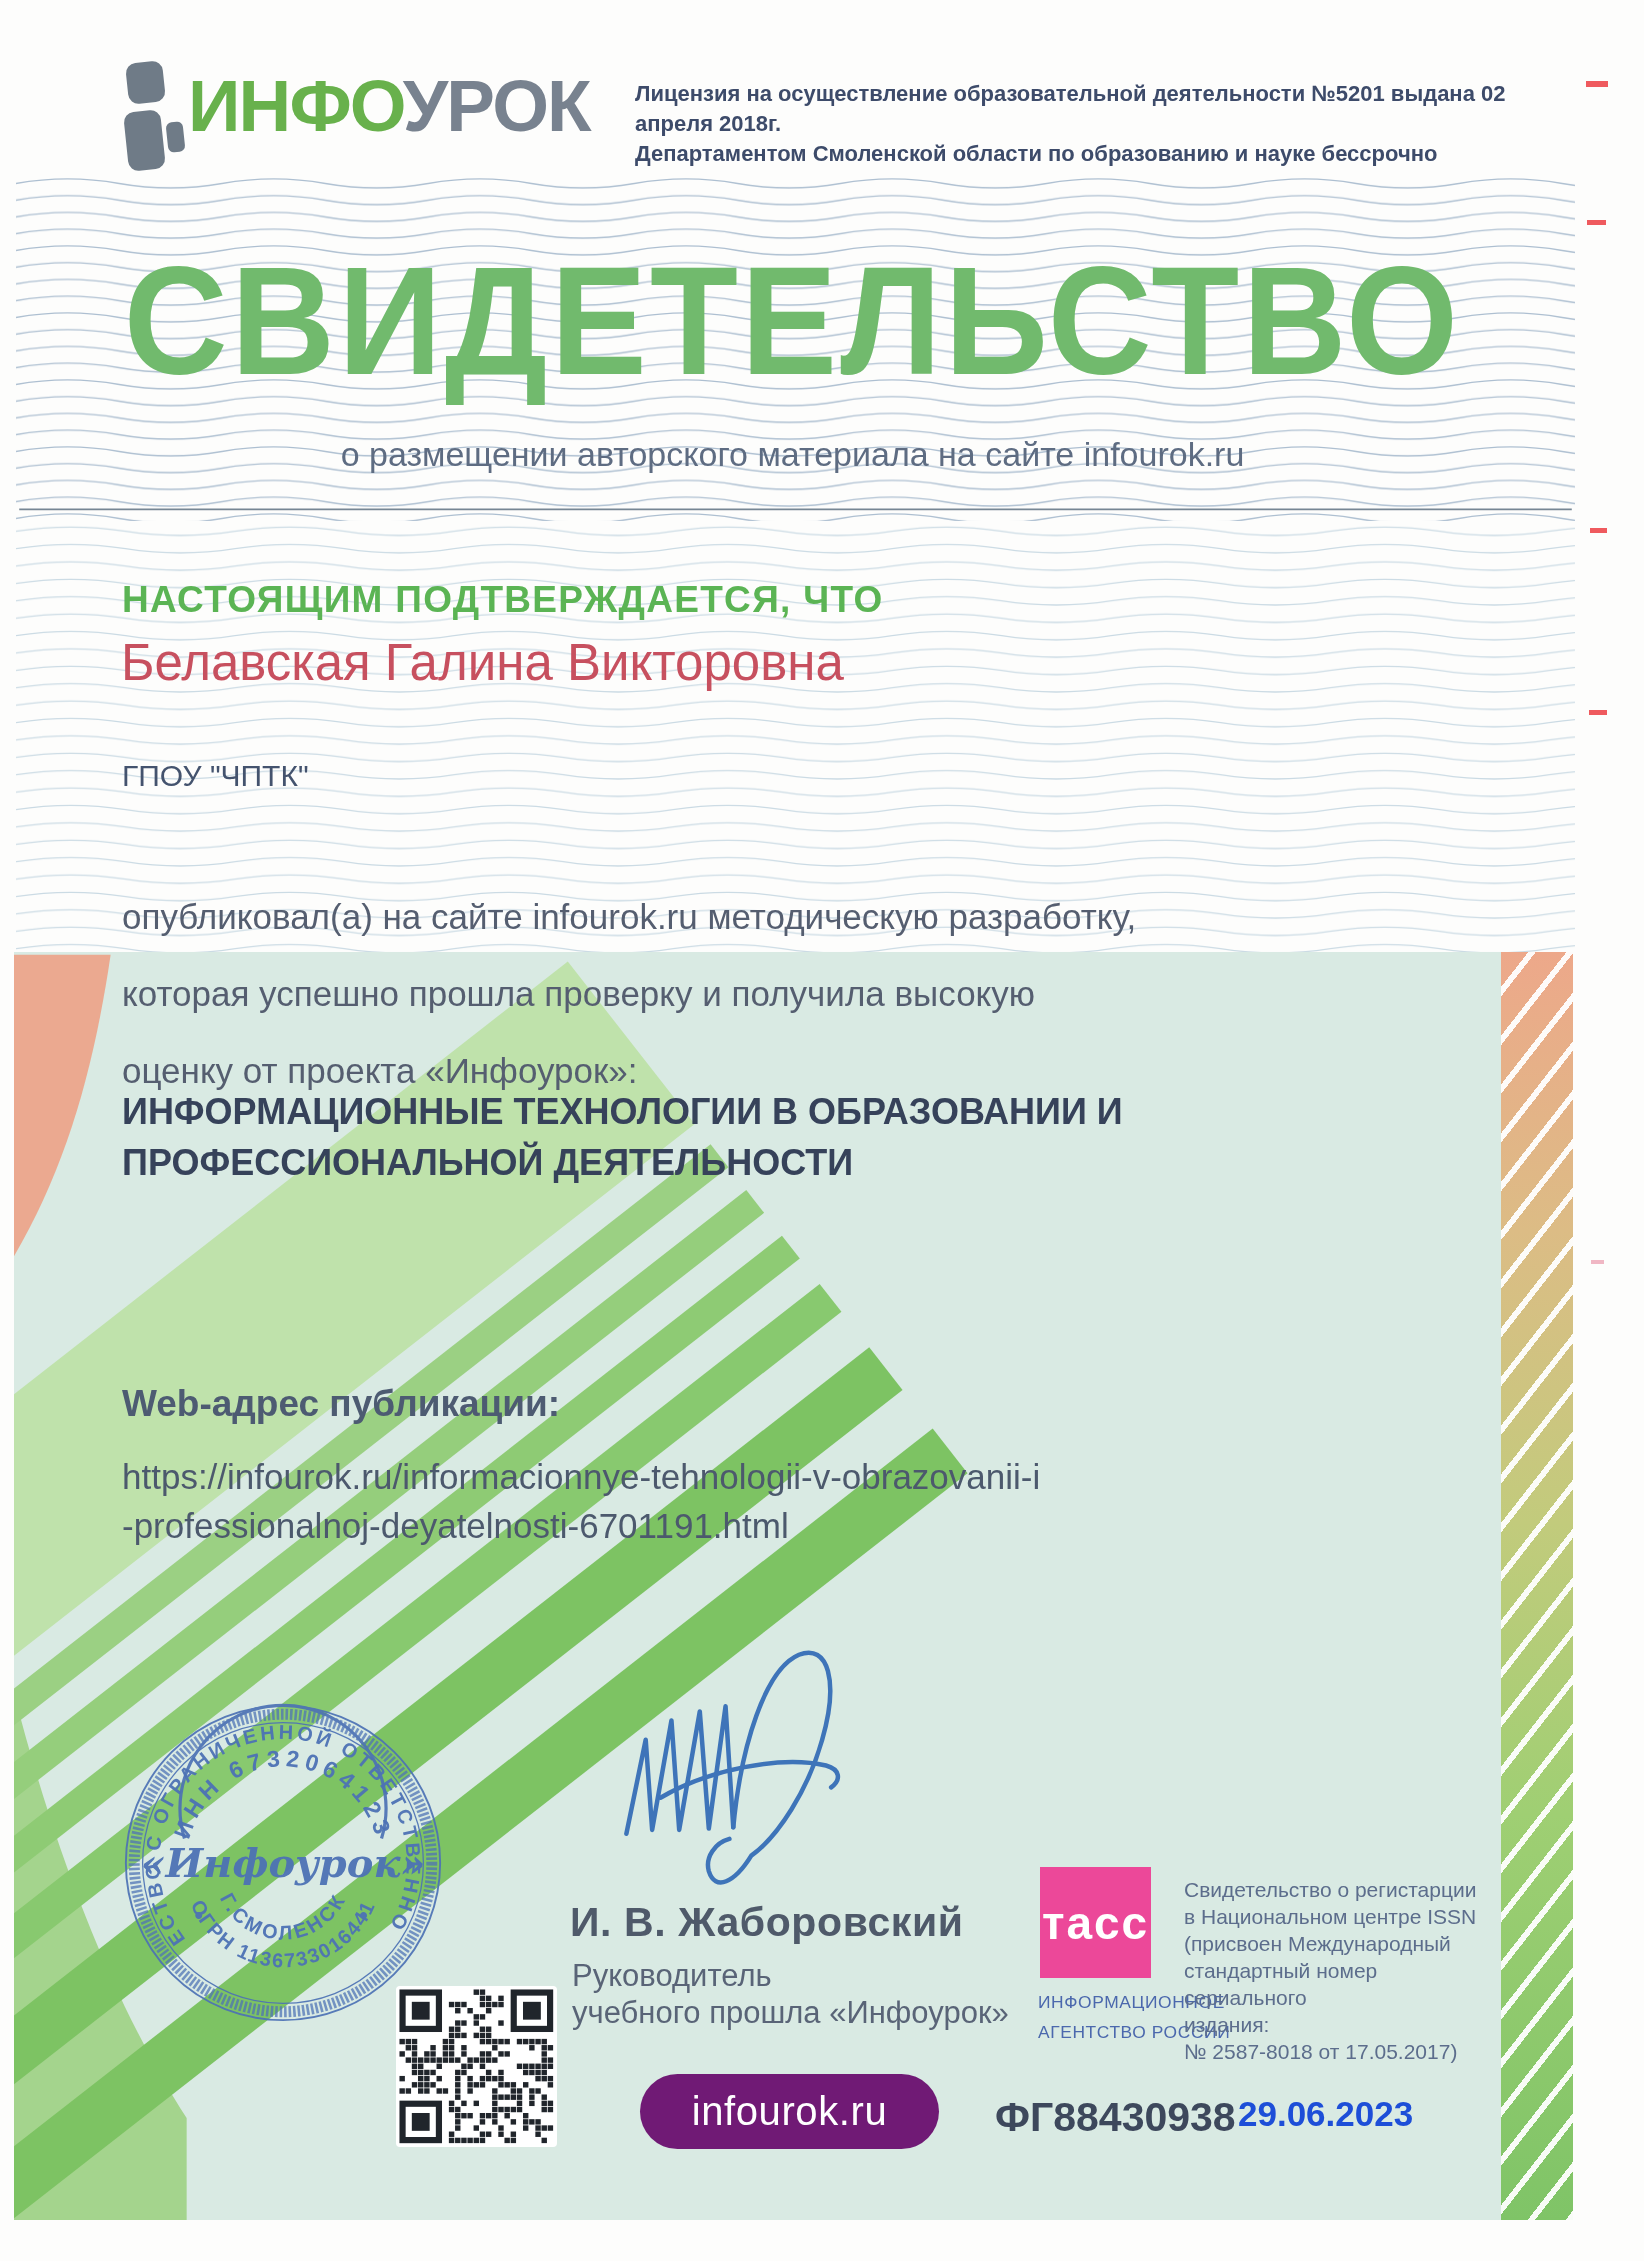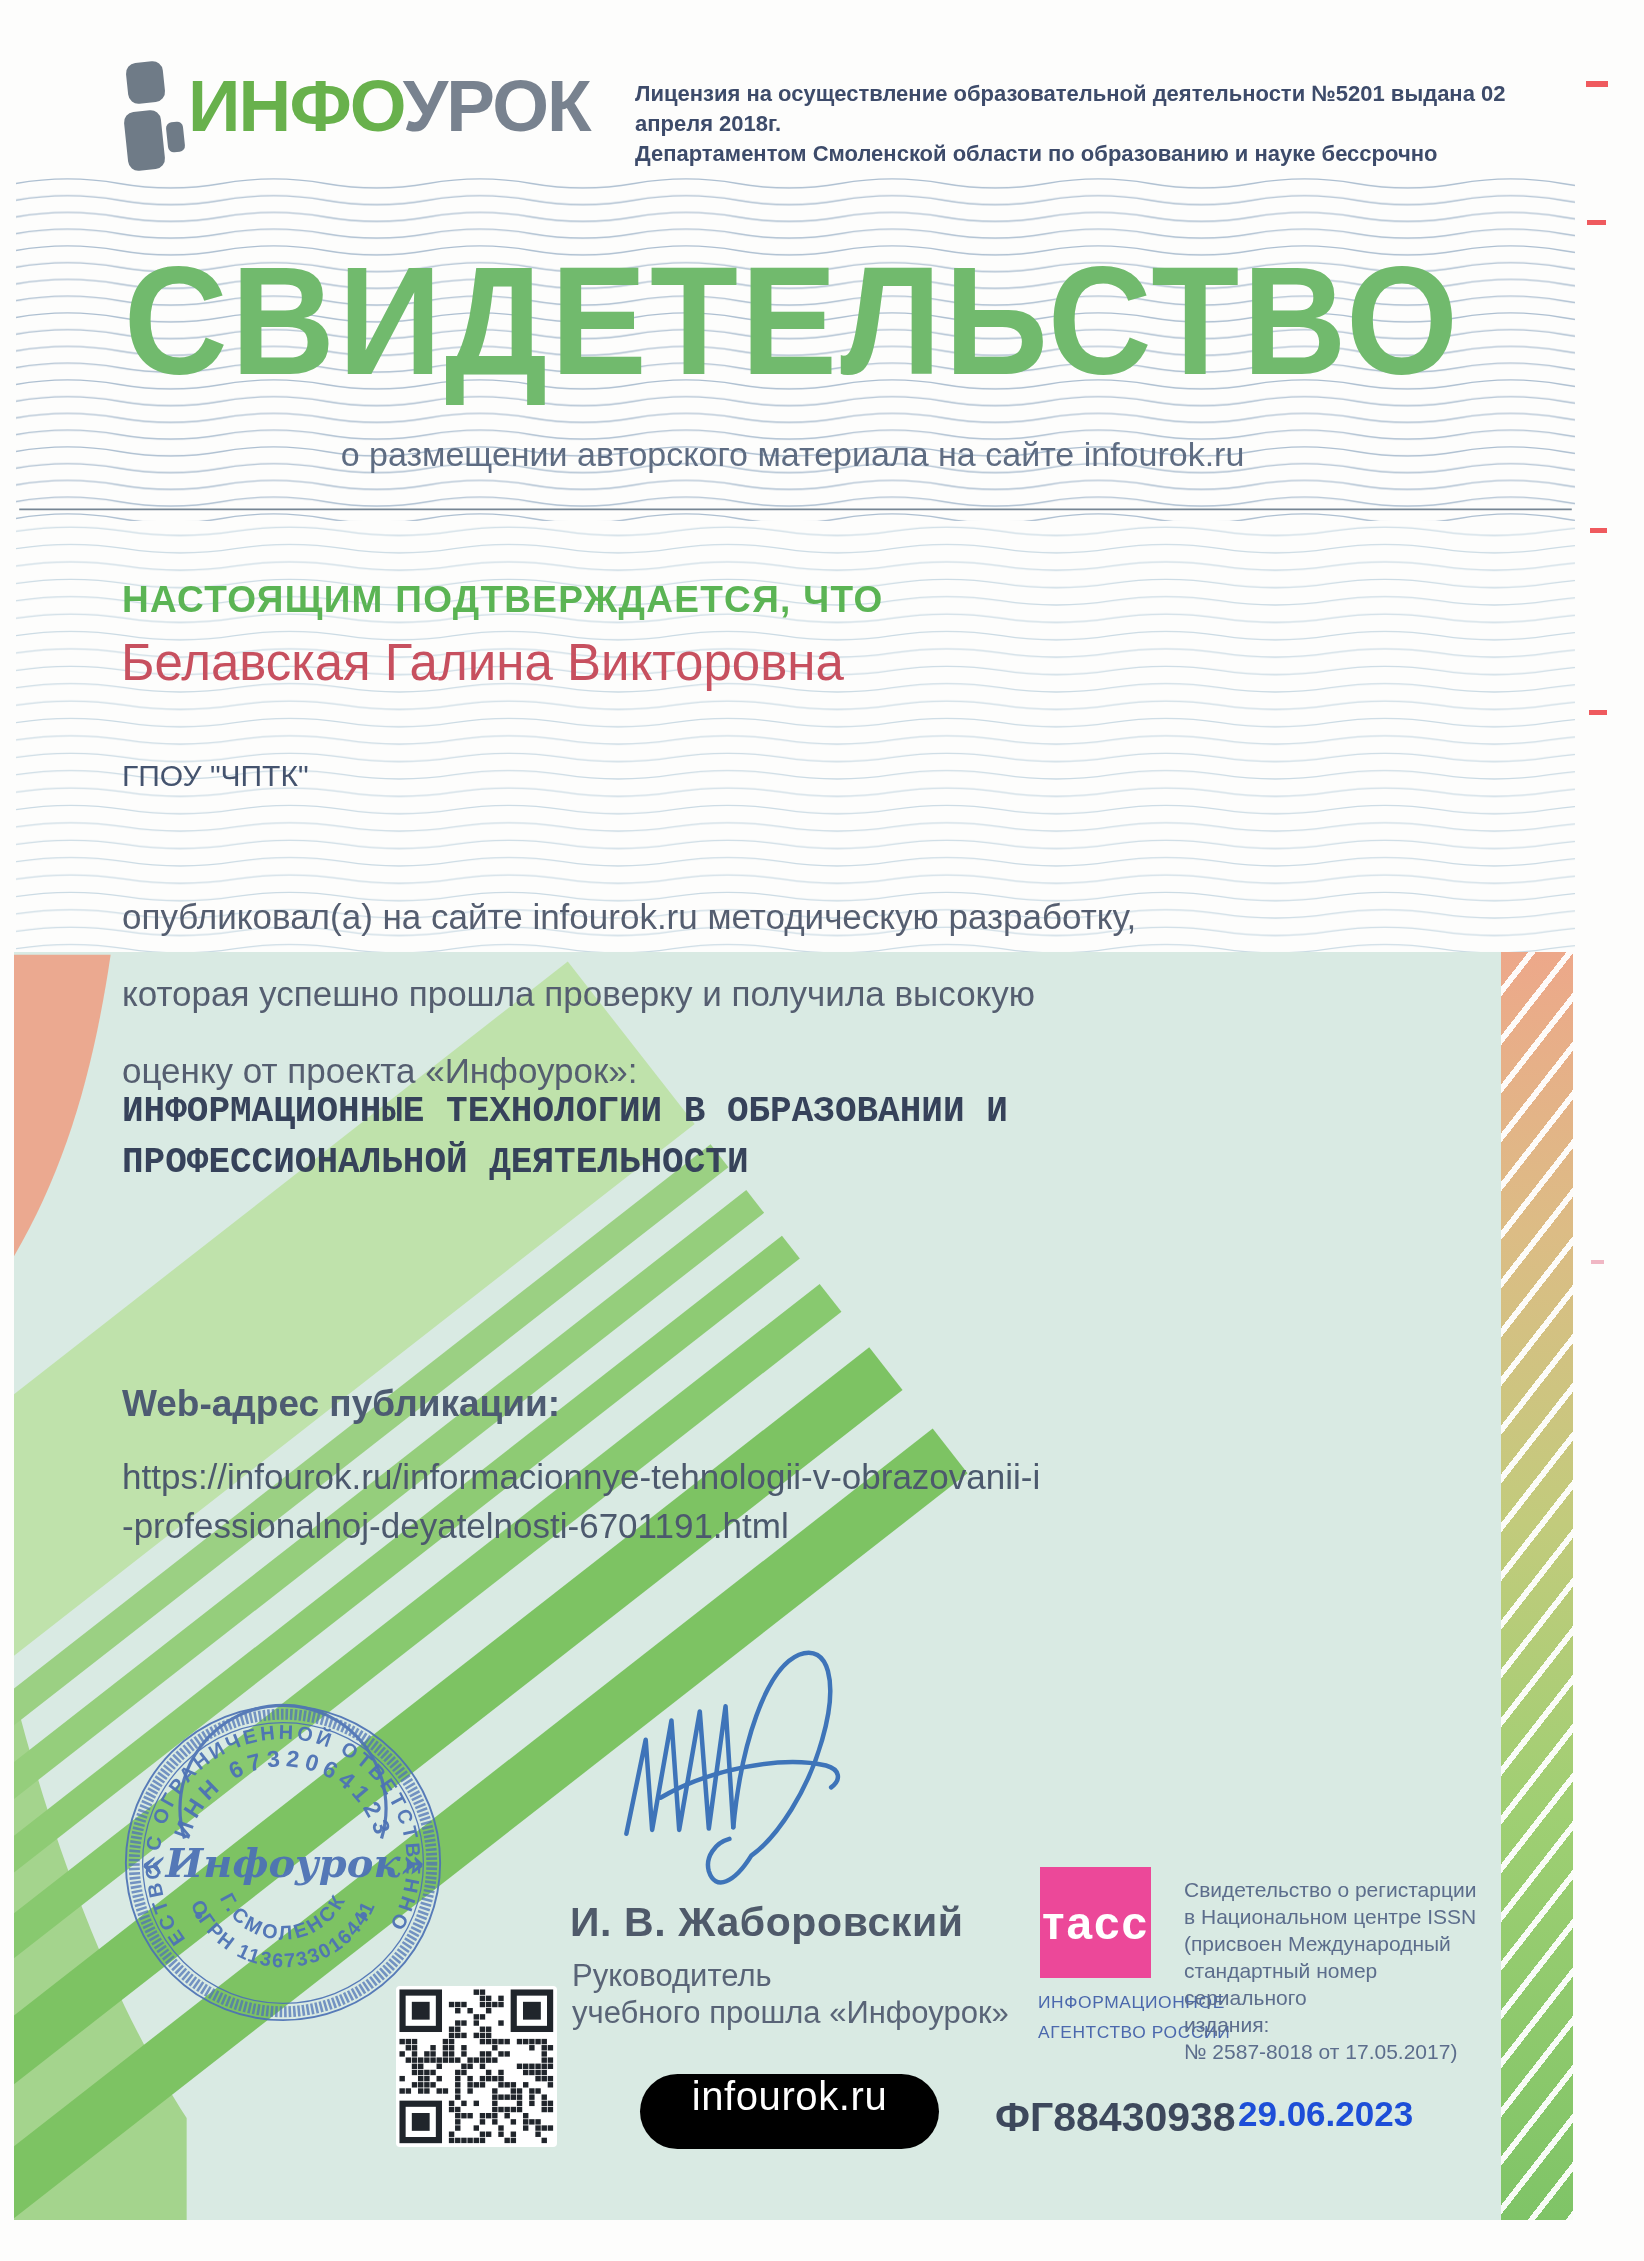--- a/index.html
+++ b/index.html
@@ -29,39 +29,39 @@
   .person-name{position:absolute;left:121px;top:633px;font-size:51px;color:#c7505f;z-index:2;}
   .org{position:absolute;left:122px;top:759px;font-size:30px;color:#44536e;z-index:2;}
   
   .mint-band{position:absolute;left:14px;top:952px;width:1559px;height:1268px;background:#d9eae3;overflow:hidden;z-index:1;}
   .right-ribbon{position:absolute;right:0;top:0;width:72px;height:100%;
     background:
       repeating-linear-gradient(-52deg, rgba(255,255,255,.95) 0 5.8px, rgba(255,255,255,0) 5.8px 30px),
       linear-gradient(#eda88a 0%, #dcbc85 22%, #c2cb7c 45%, #9fcf73 68%, #7fc467 100%);}
   
   .body-line{position:absolute;left:122px;font-size:35px;color:#555e70;z-index:2;white-space:nowrap;}
-  .work-line{position:absolute;left:122px;font-size:36px;font-weight:bold;color:#36425a;z-index:2;white-space:nowrap;font-family:Liberation Mono, monospace;}
+  .work-line{position:absolute;left:122px;font-size:36px;font-weight:bold;color:#36425a;z-index:2;white-space:nowrap;}
   .web-label{position:absolute;left:122px;top:1383px;font-size:37px;font-weight:bold;color:#4d5b72;z-index:2;}
   .url-line{position:absolute;left:122px;font-size:35px;color:#4c596d;z-index:2;white-space:nowrap;}
   
   .sig-name{position:absolute;left:570px;top:1899px;font-size:41px;font-weight:bold;color:#4f5a6a;letter-spacing:0.6px;z-index:3;}
   .sig-role1{position:absolute;left:572px;top:1958px;font-size:31px;color:#596477;z-index:3;}
   .sig-role2{position:absolute;left:572px;top:1995px;font-size:31px;color:#596477;z-index:3;}
   
   .tass-square{position:absolute;left:1040px;top:1867px;width:111px;height:111px;background:#ec4899;
     display:flex;align-items:center;justify-content:center;z-index:3;}
   .tass-word{color:#ffffff;font-size:46px;font-weight:600;letter-spacing:1.9px;}
   .tass-cap{position:absolute;left:1038px;font-size:17.4px;font-weight:normal;color:#4b68ad;letter-spacing:0.6px;z-index:3;}
   
   .issn{position:absolute;left:1184px;top:1876px;font-size:21px;line-height:27px;color:#5c6d8c;font-weight:500;z-index:3;width:303px;}
   
   .qr-pad{position:absolute;left:396px;top:1986px;width:161px;height:161px;background:#ffffff;border-radius:3.9px;z-index:3;}
   
-  .pill{position:absolute;left:640px;top:2074px;width:299px;height:75px;border-radius:39px;background:#000000;
-    display:flex;align-items:flex-start;justify-content:center;z-index:3;}
+  .pill{position:absolute;left:640px;top:2074px;width:299px;height:75px;border-radius:39px;background:#701a75;
+    display:flex;align-items:center;justify-content:center;z-index:3;}
   .pill-text{color:#ffffff;font-size:40px;letter-spacing:0.6px;}
   .doc-number{position:absolute;left:995px;top:2094px;font-size:41px;font-weight:600;color:#3d485c;z-index:3;}
   .doc-date{position:absolute;left:1238px;top:2094px;font-size:35px;font-weight:600;color:#1d4ed8;z-index:3;}
   
   .red-dash{position:absolute;background:#ef5a5e;z-index:4;}
   .pink-dash{position:absolute;background:#f0b7c4;z-index:4;}
   svg{display:block;}
 </style>
 </head>
 <body>

